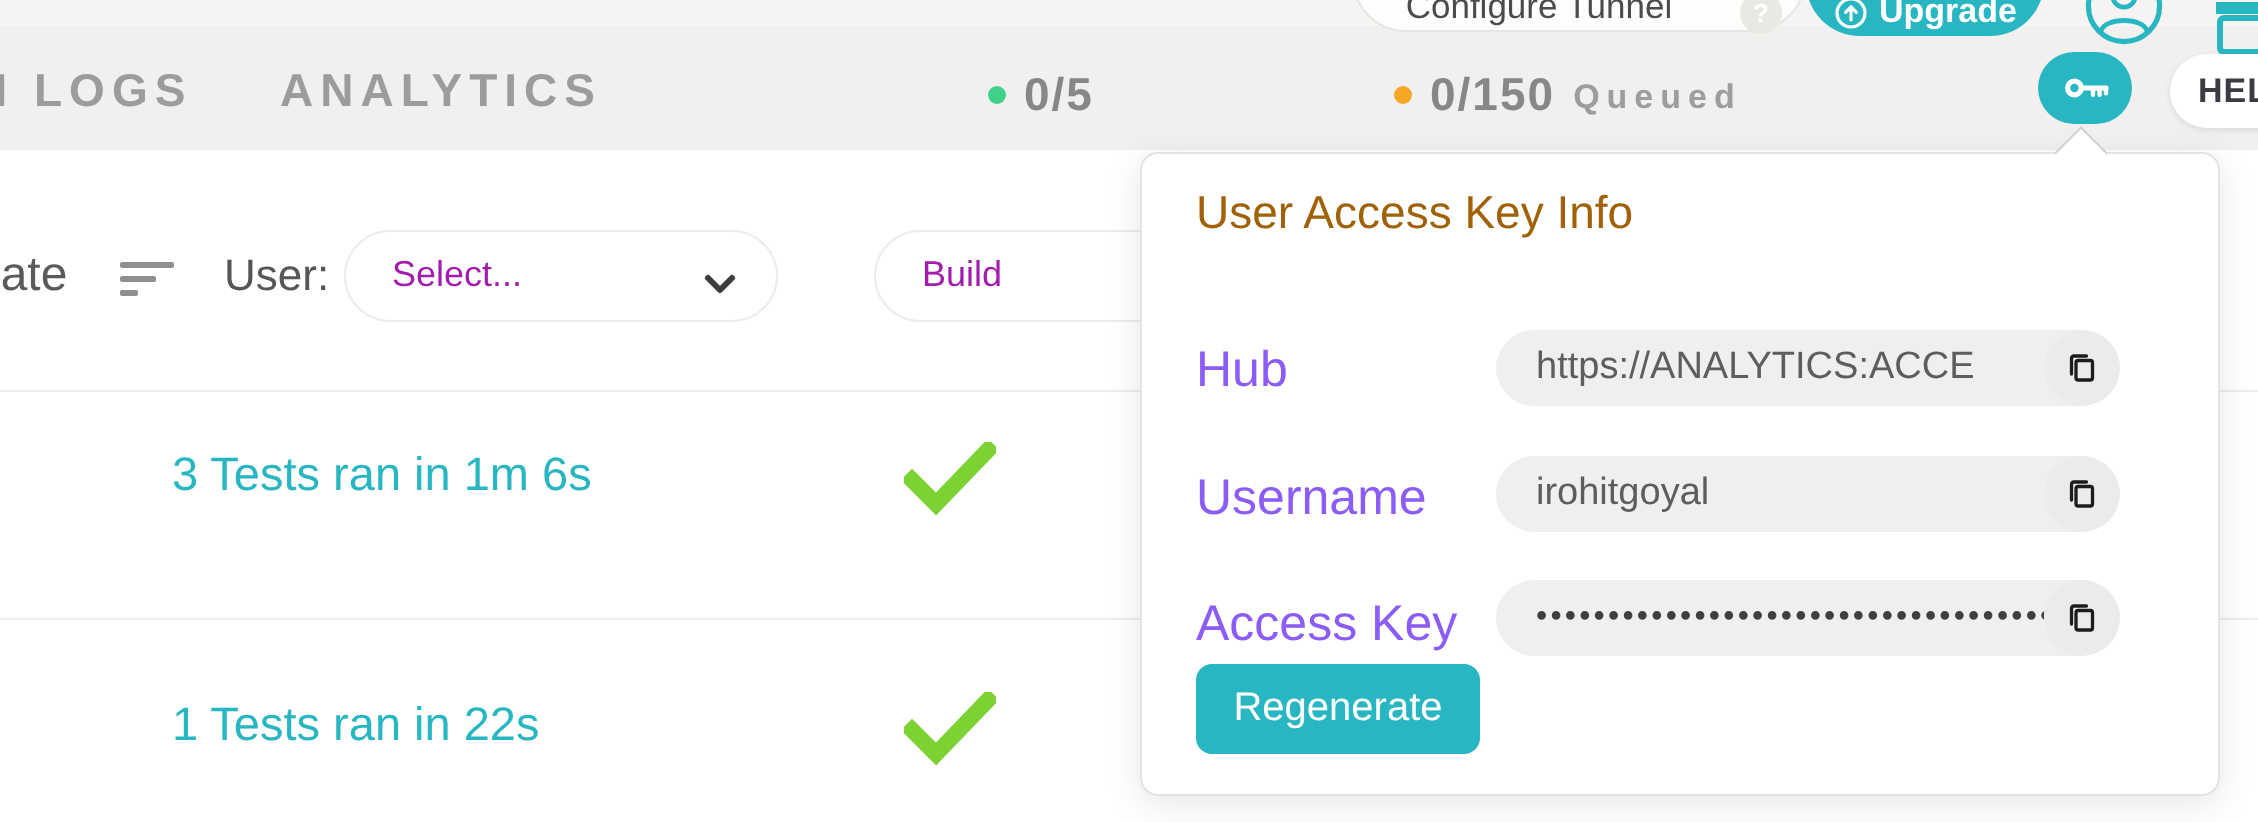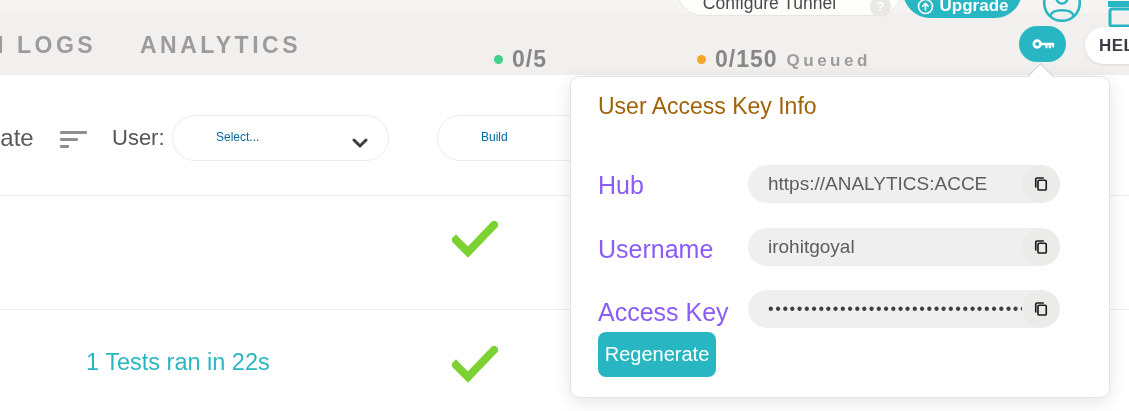--- a/index.html
+++ b/index.html
@@ -17,21 +17,21 @@
   }
   .tab {
     position:absolute; top:32px;
     font-size:23px; font-weight:700; letter-spacing:3.5px;
     color:#9c9c9c; cursor:pointer; white-space:nowrap;
   }
   .tab-logs { left:-13px; }
   .tab-analytics { left:140px; }
 
   .status-group {
-    position:absolute; top:45px; height:28px;
+    position:absolute; top:33px; height:28px;
     display:flex; align-items:center; gap:9px; white-space:nowrap;text-align:center;
   }
   .status-running { left:494px; }
   .status-queued  { left:697px; }
   .status-dot { width:9px; height:9px; border-radius:50%; }
   .dot-green  { background:var(--green-dot,#3fd08a); }
   .dot-orange { background:var(--orange-dot,#f5a623); }
   .status-count { font-size:23px; font-weight:700; color:#878787; letter-spacing:1px; }
   .status-label { font-size:17px; font-weight:600; color:#9d9d9d; letter-spacing:3.5px; padding-top:3px; }
 
@@ -87,21 +87,21 @@
 
   .user-label { position:absolute; left:112px; top:125px; font-size:22px; color:#565656;text-align:right; }
   .pill-select {
     position:absolute; top:115px; height:46px; border-radius:23px;
     background:#fff; border:1.5px solid #ececea; cursor:pointer;
   }
   .user-select { left:172px; width:217px; }
   .build-select { left:437px; width:190px; }
   .pill-select .val {
     position:absolute; left:23px; top:0; line-height:43px;
-    font-size:12px; color:#0369a1; white-space:nowrap;margin-left:20px;
+    font-size:18px; color:#a21caf; white-space:nowrap;
   }
   .pill-select .chev { position:absolute; right:20px; top:18px; }
 
   
   .divider { position:absolute; left:0; width:1129px; height:1px; background:#ededec; }
   .div-1 { top:195px; } .div-2 { top:309px; }
   .test-link {
     position:absolute; left:86px; font-size:23.5px; font-weight:500;
     color:var(--teal,#2cb5c4); cursor:pointer; white-space:nowrap;
   }
@@ -136,21 +136,21 @@
     white-space:nowrap; overflow:hidden;
   }
   .field-value.masked { font-size:16px; letter-spacing:1.6px; color:#3f3f3f; padding-right:2px; }
   .copy-btn {
     flex:0 0 38px; width:38px; height:38px; border-radius:50%;
     background:#ebebe9; display:flex; align-items:center; justify-content:center;
     cursor:pointer;
   }
 
   .regen-btn {
-    position:absolute; left:27px; top:255px; width:118px; height:45px;
+    position:absolute; left:27px; top:255px; width:142px; height:45px;
     border-radius:8px; background:var(--teal,#29b6c3); border:none; cursor:pointer;
     color:#fff; font-size:20px; font-weight:500; text-align:center; line-height:45px;
     font-family:"Liberation Sans", sans-serif;
   }
 </style>
 </head>
 <body>
 
 <div class="stage">
 
@@ -233,20 +233,21 @@
       </svg>
     </span>
   </div>
 
   <div class="pill-select build-select">
     <span class="val">Build</span>
   </div>
 
   <div class="divider div-1"></div>
 
+  <div class="test-link link-1">3 Tests ran in 1m 6s</div>
   <div class="check-wrap check-1">
     <svg width="46" height="38" viewBox="0 0 46 38" fill="none">
       <polyline points="4,19 16,31 42,4" stroke="#7cd233" stroke-width="8" stroke-linecap="square" stroke-linejoin="miter" fill="none"></polyline>
     </svg>
   </div>
 
   <div class="divider div-2"></div>
 
   <div class="test-link link-2">1 Tests ran in 22s</div>
   <div class="check-wrap check-2">

